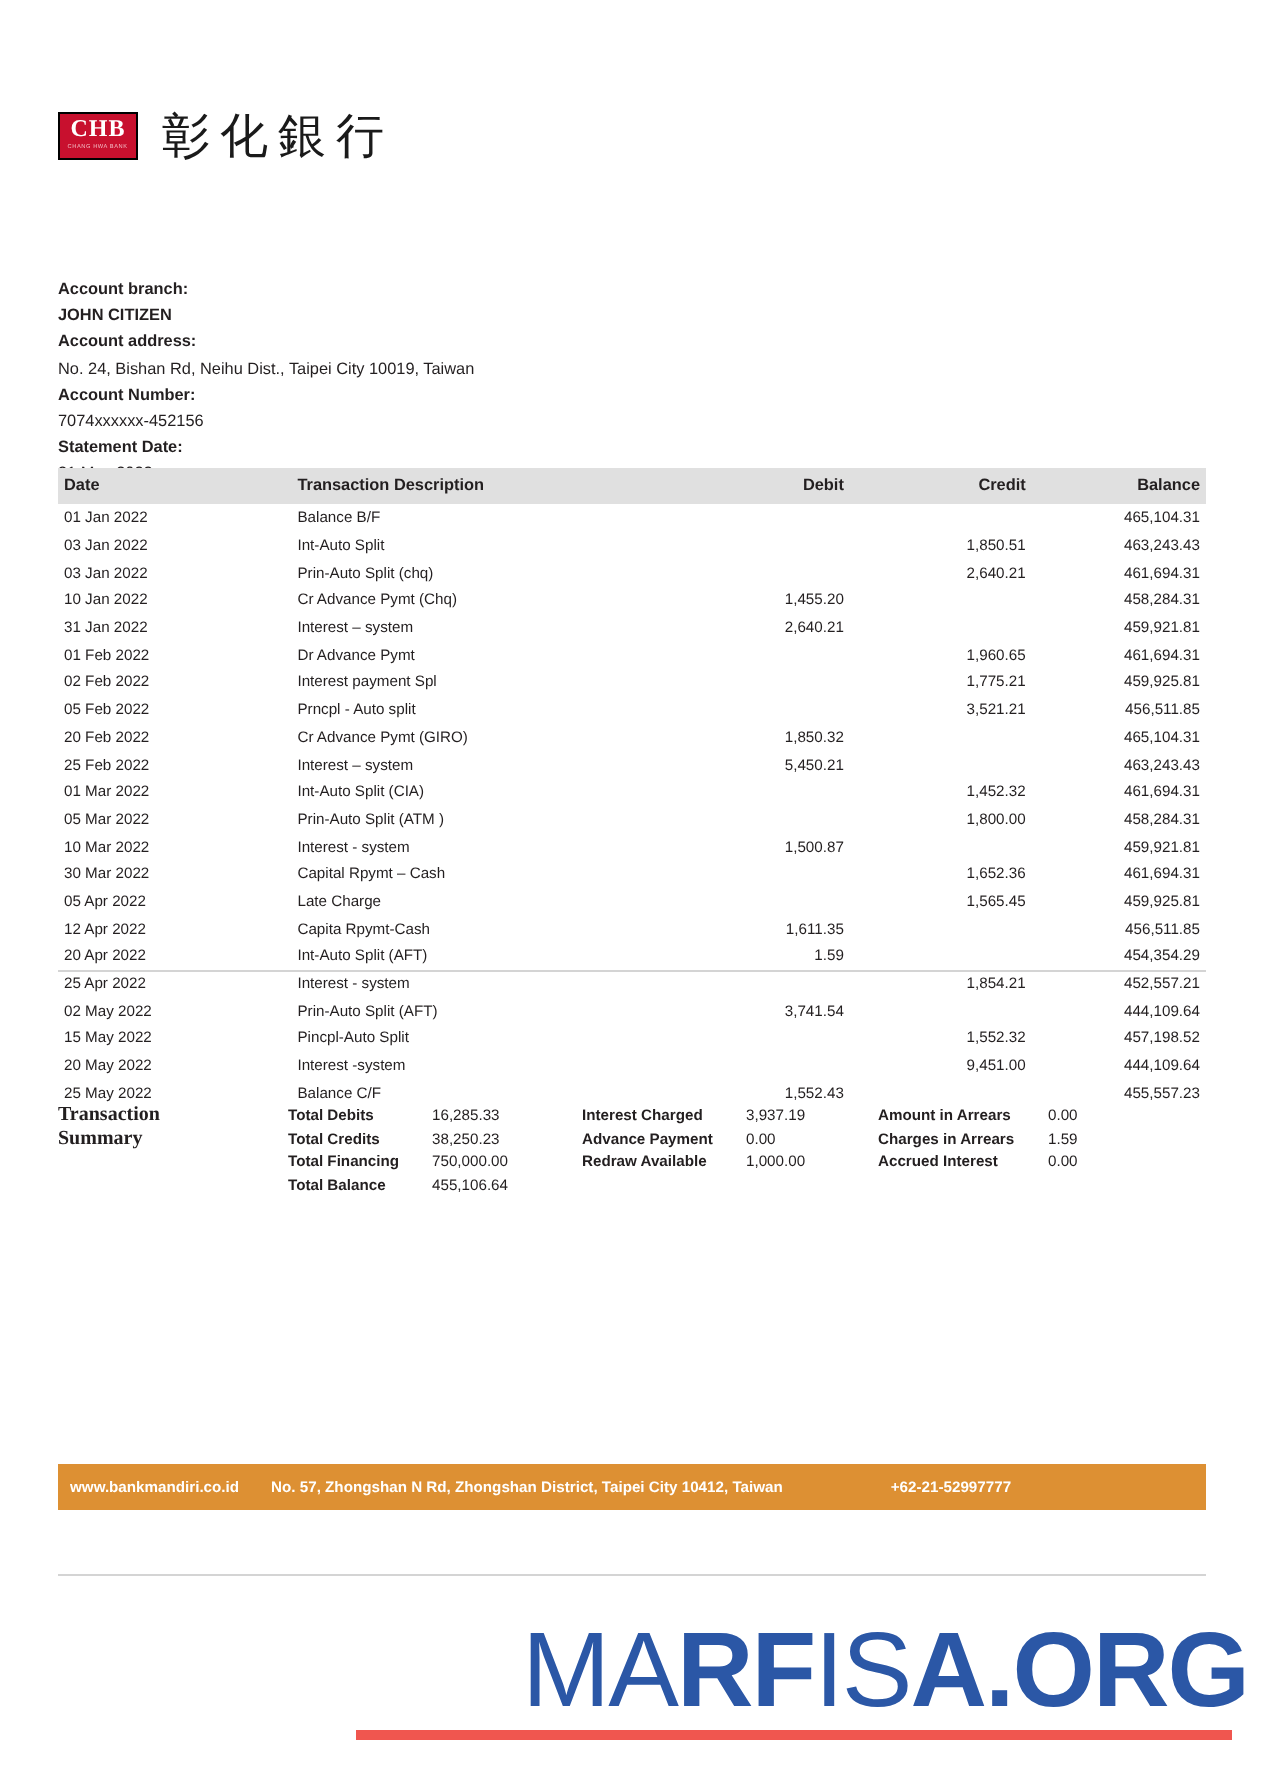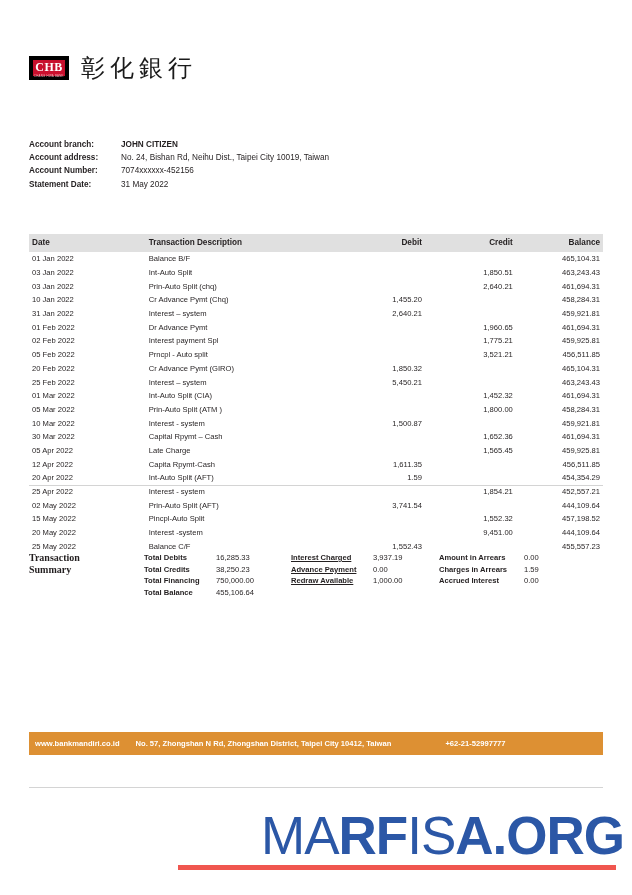--- a/index.html
+++ b/index.html
@@ -22,21 +22,21 @@
     left: 29px;
     top: 55px;
     display: flex;
     align-items: center;
     gap: 12px;
   }
   .brand-mark {
     width: 40px;
     height: 24px;
     background: #c8102e;
-    border: 4px solid #000000;
+    border: 1px solid #000000;
     display: flex;
     flex-direction: column;
     align-items: center;
     justify-content: flex-start;
     box-sizing: border-box;
     padding-top: 1px;
   }
   .brand-mark-letters {
     color: #ffffff;
     font-family: "Liberation Serif", serif;
@@ -65,20 +65,21 @@
   
   .meta {
     position: absolute;
     left: 29px;
     top: 138px;
     font-size: 8.2px;
     line-height: 13.2px;
   }
   .meta-row {
     display: flex;
+    flex-direction: column;
   }
   .meta-label {
     width: 92px;
     font-weight: bold;
     white-space: nowrap;
   }
   .meta-value {
     white-space: nowrap;
   }
   .meta-value.bold {
@@ -151,21 +152,21 @@
   }
   .sum-label {
     font-weight: bold;
     white-space: nowrap;
   }
   .sum-val {
     white-space: nowrap;
   }
   .grp-a .sum-label  { width: 72px; }
   .grp-a .sum-val    { width: 75px; }
-  .grp-b .sum-label  { width: 82px; text-decoration: underline; }
+  .grp-b .sum-label  { width: 82px; }
   .grp-b .sum-val    { width: 66px; }
   .grp-c .sum-label  { width: 85px; }
   .grp-c .sum-val    { width: 50px; }
 
   
   .footer-bar {
     position: absolute;
     left: 29px;
     top: 732px;
     width: 574px;

